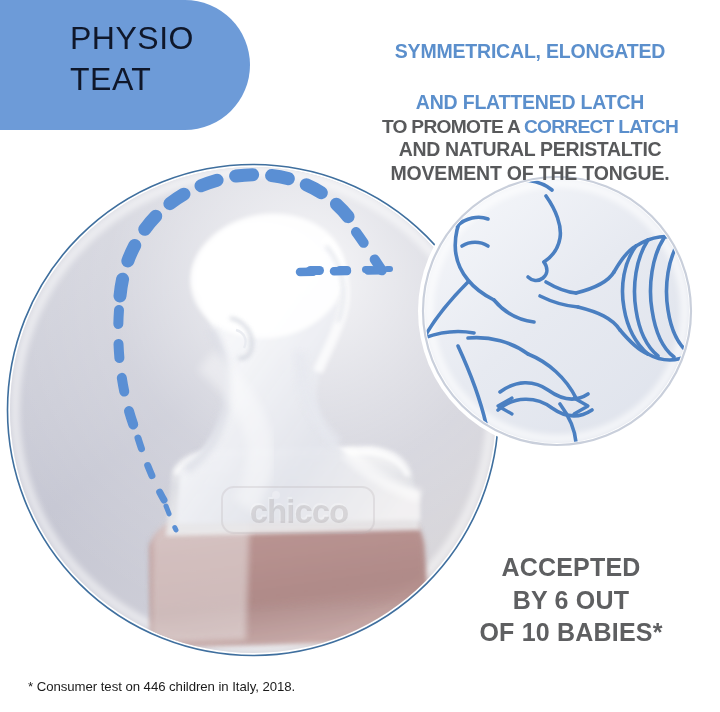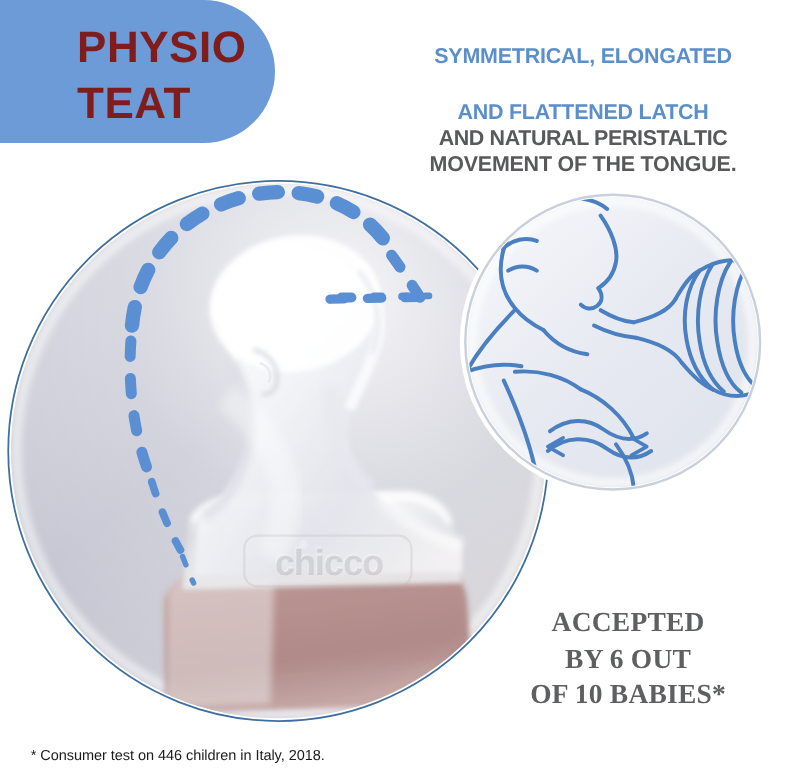--- a/index.html
+++ b/index.html
@@ -3,39 +3,39 @@
 <meta charset="utf-8">
 <style>
   html,body{margin:0;padding:0;background:#ffffff;}
   body{width:720px;height:712px;position:relative;overflow:hidden;
        font-family:"Liberation Sans",sans-serif;-webkit-font-smoothing:antialiased;}
 
   
   .badge{position:absolute;left:-40px;top:0;width:290px;height:130px;
          background:#6d9bd8;border-radius:0 70px 70px 0;}
   .badge-text{position:absolute;left:70px;top:18px;width:210px;
-         color:#7f1d1d;font-weight:bold;font-size:40px;line-height:1.28;
+         color:#0f172a;font-weight:normal;font-size:32px;line-height:1.28;
          letter-spacing:.5px;}
   .badge-text div{white-space:nowrap;}
 
   
   .headline{position:absolute;left:340px;top:12px;width:380px;
         text-align:center;font-weight:bold;font-size:19.5px;line-height:1.205;
         letter-spacing:-.2px;color:#58595b;}
   .hl-blue{color:#5b8fcc;margin-top:28px;}
   .headline .ln{white-space:nowrap;}
   .headline .ln.l3{letter-spacing:-.75px;font-size:19.2px;}
   .headline .ln.l4{letter-spacing:-.35px;}
   .headline .ln.l5{letter-spacing:-.2px;}
 
   
   .accepted{position:absolute;left:430px;top:551px;width:282px;
         text-align:center;color:#5e5f61;font-weight:bold;font-size:25px;
         line-height:1.30;letter-spacing:.2px;}
-  .accepted div{white-space:nowrap;font-family:Liberation Serif, serif;}
+  .accepted div{white-space:nowrap;}
 
   
   .footnote{position:absolute;left:28px;top:679px;color:#1b1b1b;
         font-weight:normal;font-size:13.2px;letter-spacing:-.05px;}
 
   
   .stage{position:absolute;left:0;top:0;width:656px;height:712px;}
   .stage svg{display:block;}
 </style>
 </head>
@@ -245,20 +245,21 @@
 
 <div class="badge"></div>
 <div class="badge-text">
   <div>PHYSIO</div>
   <div>TEAT</div>
 </div>
 
 <div class="headline">
   <div class="ln l1 hl-blue">SYMMETRICAL, ELONGATED</div>
   <div class="ln l2 hl-blue">AND FLATTENED LATCH</div>
+  <div class="ln l3"><span>TO PROMOTE A </span><span class="hl-blue">CORRECT LATCH</span></div>
   <div class="ln l4">AND NATURAL PERISTALTIC</div>
   <div class="ln l5">MOVEMENT OF THE TONGUE.</div>
 </div>
 
 <div class="accepted">
   <div>ACCEPTED</div>
   <div>BY 6 OUT</div>
   <div>OF 10 BABIES*</div>
 </div>
 

